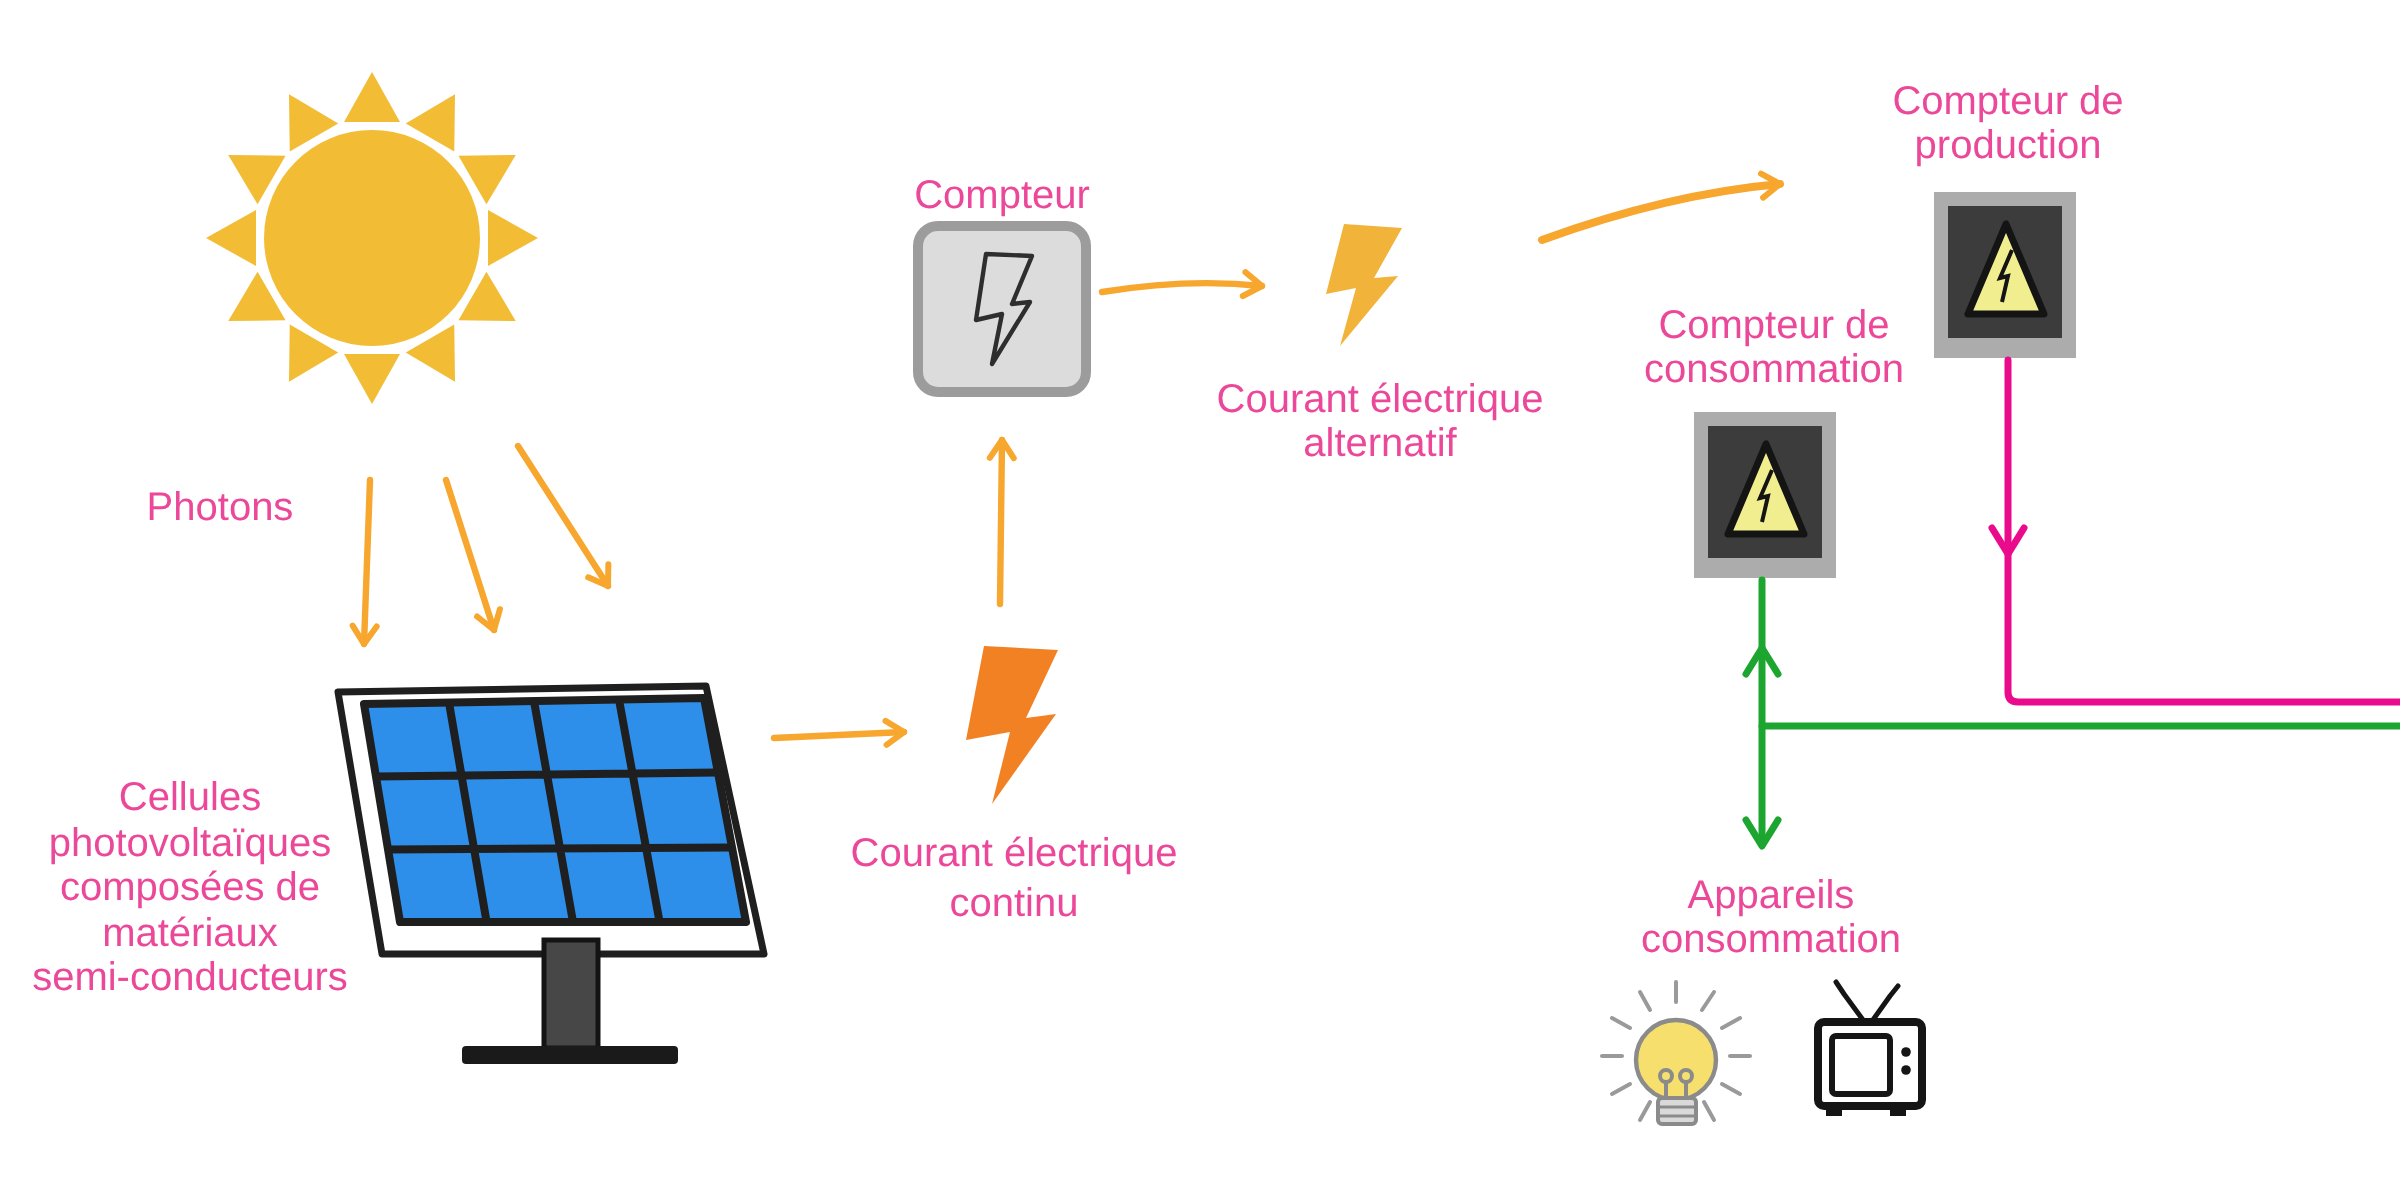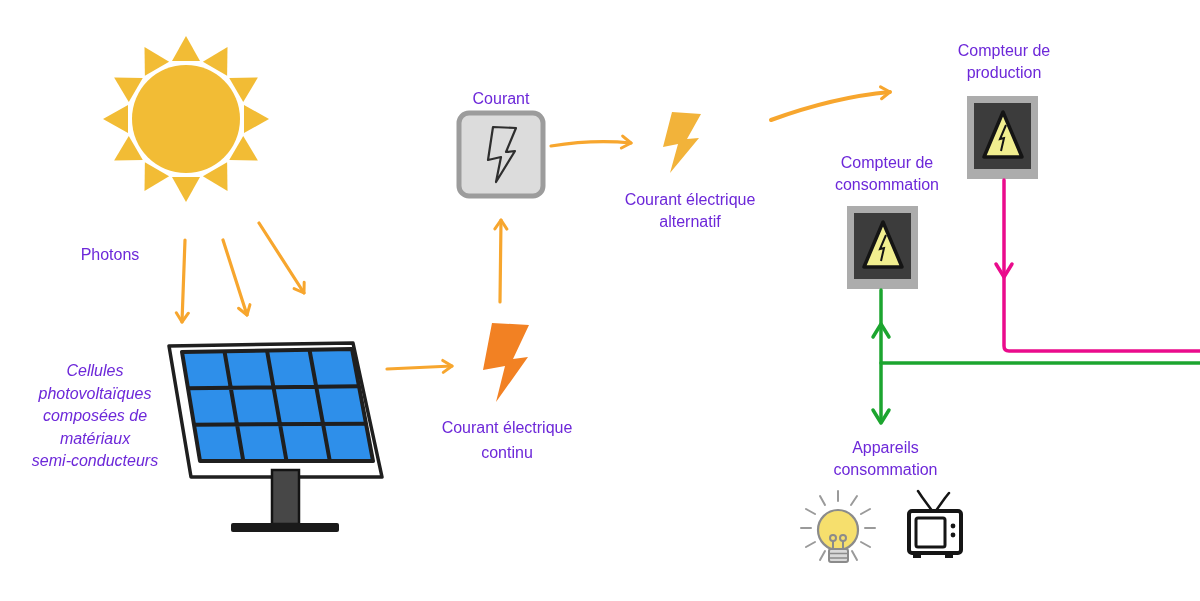--- a/index.html
+++ b/index.html
@@ -1,19 +1,19 @@
 <!DOCTYPE html>
 <html><head>
 <meta charset="utf-8">
 <style>
   html,body{margin:0;padding:0;background:#ffffff;}
   .canvas{position:relative;width:1200px;height:601px;background:#ffffff;overflow:hidden;
           font-family:"Liberation Sans", sans-serif;}
   .canvas svg{position:absolute;left:0;top:0;}
-  .label{position:absolute;font-size:16px;line-height:23px;color:#6d28d9;
+  .label{position:absolute;font-size:20px;line-height:23px;color:#ec4899;
          text-align:center;white-space:pre-line;}
 </style>
 </head>
 <body>
 
 <div class="canvas">
 
   <svg width="1200" height="601" viewBox="0 0 1200 601">
     <defs>
       <marker id="ah-orange" markerWidth="18" markerHeight="18" refX="12" refY="8" orient="auto" markerUnits="userSpaceOnUse">
@@ -121,27 +121,27 @@
       <rect x="916" y="518" width="29" height="29" rx="2" fill="#ffffff" stroke="#151515" stroke-width="3"></rect>
       <circle cx="953" cy="526" r="2.4" fill="#151515"></circle>
       <circle cx="953" cy="535" r="2.4" fill="#151515"></circle>
       <rect x="913" y="553" width="8" height="5" fill="#151515"></rect>
       <rect x="945" y="553" width="8" height="5" fill="#151515"></rect>
     </g>
   </svg>
 
   <div class="label" style="left:50px;top:243px;width:120px;">Photons</div>
 
-  <div class="label" style="left:10px;top:360px;width:170px;line-height:22.5px;font-style:italic;">Cellules
+  <div class="label" style="left:10px;top:388px;width:170px;line-height:22.5px;">Cellules
 photovoltaïques
 composées de
 matériaux
 semi-conducteurs</div>
 
-  <div class="label" style="left:440px;top:87px;width:122px;">Courant</div>
+  <div class="label" style="left:440px;top:87px;width:122px;">Compteur</div>
 
   <div class="label" style="left:417px;top:415px;width:180px;line-height:25px;">Courant électrique
 continu</div>
 
   <div class="label" style="left:598px;top:189px;width:184px;line-height:22px;">Courant électrique
 alternatif</div>
 
   <div class="label" style="left:928px;top:40px;width:152px;line-height:22px;">Compteur de
 production</div>
 

